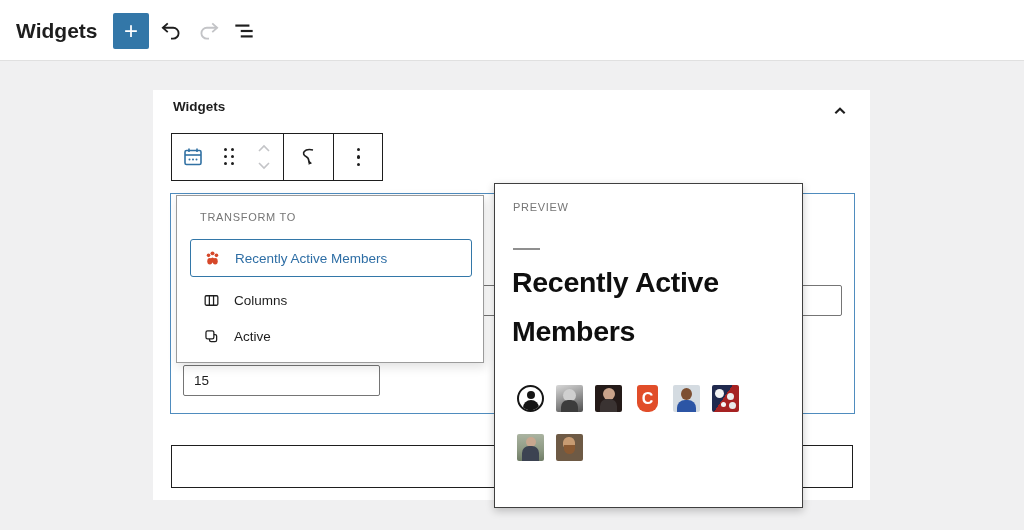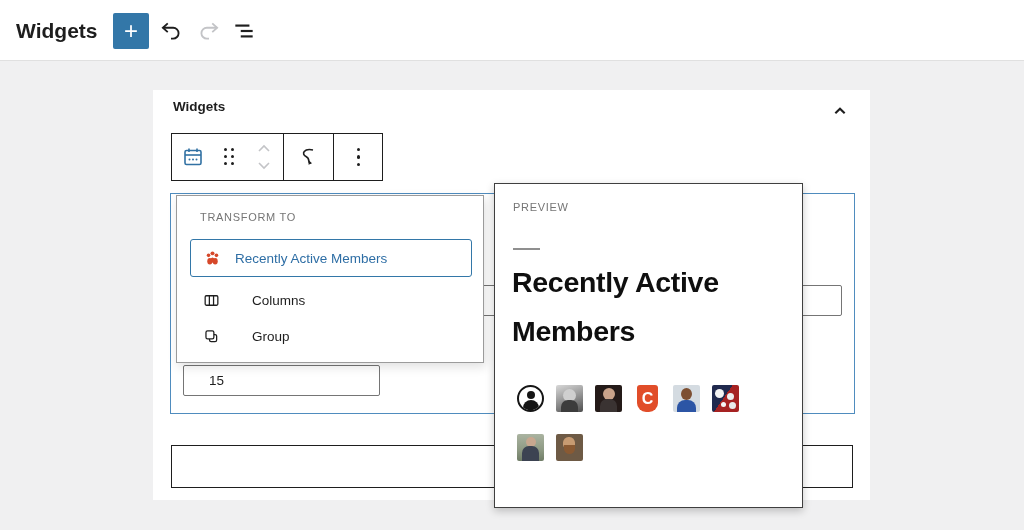--- a/index.html
+++ b/index.html
@@ -41,36 +41,36 @@
   .bt-movers{width:39px;display:flex;flex-direction:column;align-items:center;justify-content:center;}
   .bt-squiggle{width:49px;}
   .bt-more{width:49px;}
   .drag-dots{display:grid;grid-template-columns:4px 4px;grid-template-rows:4px 4px 4px;gap:3px;}
   .drag-dots i{width:3.2px;height:3.2px;background:#1e1e1e;border-radius:50%;}
   .vdots{display:flex;flex-direction:column;gap:4px;align-items:center;}
   .vdots i{width:3.6px;height:3.6px;background:#1e1e1e;border-radius:50%;}
 
   
   .sel-block{position:absolute;left:17px;top:103px;width:685px;height:221px;border:1.5px solid var(--block-border);box-sizing:border-box;background:#fff;}
-  .w-input{position:absolute;border:1px solid #757575;border-radius:2px;background:#fff;font-size:13.5px;color:#1e1e1e;padding:0 25px;box-sizing:border-box;font-family:"Liberation Sans",sans-serif;}
+  .w-input{position:absolute;border:1px solid #757575;border-radius:2px;background:#fff;font-size:13.5px;color:#1e1e1e;padding:0 10px;box-sizing:border-box;font-family:"Liberation Sans",sans-serif;}
   .w-input.title-input{left:30px;top:195px;width:659px;height:31px;}
   .w-input.count-input{left:30px;top:275px;width:197px;height:31px;}
 
   
   .empty-block{position:absolute;left:18px;top:355px;width:682px;height:43px;border:1.5px solid #1e1e1e;box-sizing:border-box;background:#fff;cursor:pointer;}
 
   
   .dropdown{position:absolute;left:176px;top:195px;width:308px;height:168px;background:#fff;border:1px solid #9b9b9b;box-shadow:2px 4px 10px rgba(0,0,0,.12);box-sizing:border-box;z-index:20;}
   .pop-label{font-size:11px;font-weight:400;letter-spacing:.7px;color:var(--muted-label);}
   .dd-label{position:absolute;left:23px;top:15px;}
   .dd-item{position:absolute;display:flex;align-items:center;background:none;border:none;padding:0;cursor:pointer;font-family:"Liberation Sans",sans-serif;}
   .dd-item .dd-txt{font-size:13.5px;color:#1e1e1e;}
   .dd-item-selected{left:13px;top:43px;width:282px;height:38px;border:1.5px solid var(--accent);border-radius:3px;box-sizing:border-box;padding-left:12px;}
   .dd-item-selected .dd-txt{color:var(--link-blue);}
-  .dd-item-plain{left:25px;height:24px;gap:18px;}
+  .dd-item-plain{left:25px;height:24px;}
   .dd-item-columns{top:92px;}
   .dd-item-group{top:128px;}
   .dd-ico{width:19px;height:19px;margin-right:13px;flex:0 0 auto;display:flex;align-items:center;justify-content:center;}
 
   
   .preview{position:absolute;left:494px;top:183px;width:309px;height:325px;background:#fff;border:1.5px solid #3f3f3f;box-shadow:0 3px 8px rgba(0,0,0,.22);box-sizing:border-box;z-index:30;}
   .pv-label{position:absolute;left:18px;top:17px;}
   .pv-divider{position:absolute;left:18px;top:64px;width:27px;height:2px;background:#8f8f8f;}
   .pv-title{position:absolute;left:17px;top:74px;width:275px;font-size:28.5px;line-height:49px;font-weight:800;letter-spacing:-.3px;color:#0f0f0f;}
   .avatar-grid{position:absolute;left:22px;top:201px;width:240px;display:flex;flex-wrap:wrap;column-gap:12px;row-gap:22px;}
@@ -246,21 +246,21 @@
       <span class="dd-txt">Columns</span>
     </button>
 
     <button class="dd-item dd-item-plain dd-item-group">
       <span class="dd-ico">
         <svg width="19" height="19" viewBox="0 0 24 24" fill="none" stroke="#1e1e1e" stroke-width="1.6">
           <rect x="5" y="5" width="10" height="10" rx="2"></rect>
           <path d="M9.5 15 v1.5 a2 2 0 0 0 2 2 h5 a2 2 0 0 0 2 -2 v-5 a2 2 0 0 0 -2 -2 H15"></path>
         </svg>
       </span>
-      <span class="dd-txt">Group</span>
+      <span class="dd-txt">Active</span>
     </button>
   </div>
 
   <div class="preview">
     <div class="pop-label pv-label">PREVIEW</div>
     <div class="pv-divider"></div>
     <div class="pv-title">Recently Active Members</div>
     <div class="avatar-grid">
         <div class="avatar avatar--mystery"></div>
         <div class="avatar avatar--grayscale"></div>

